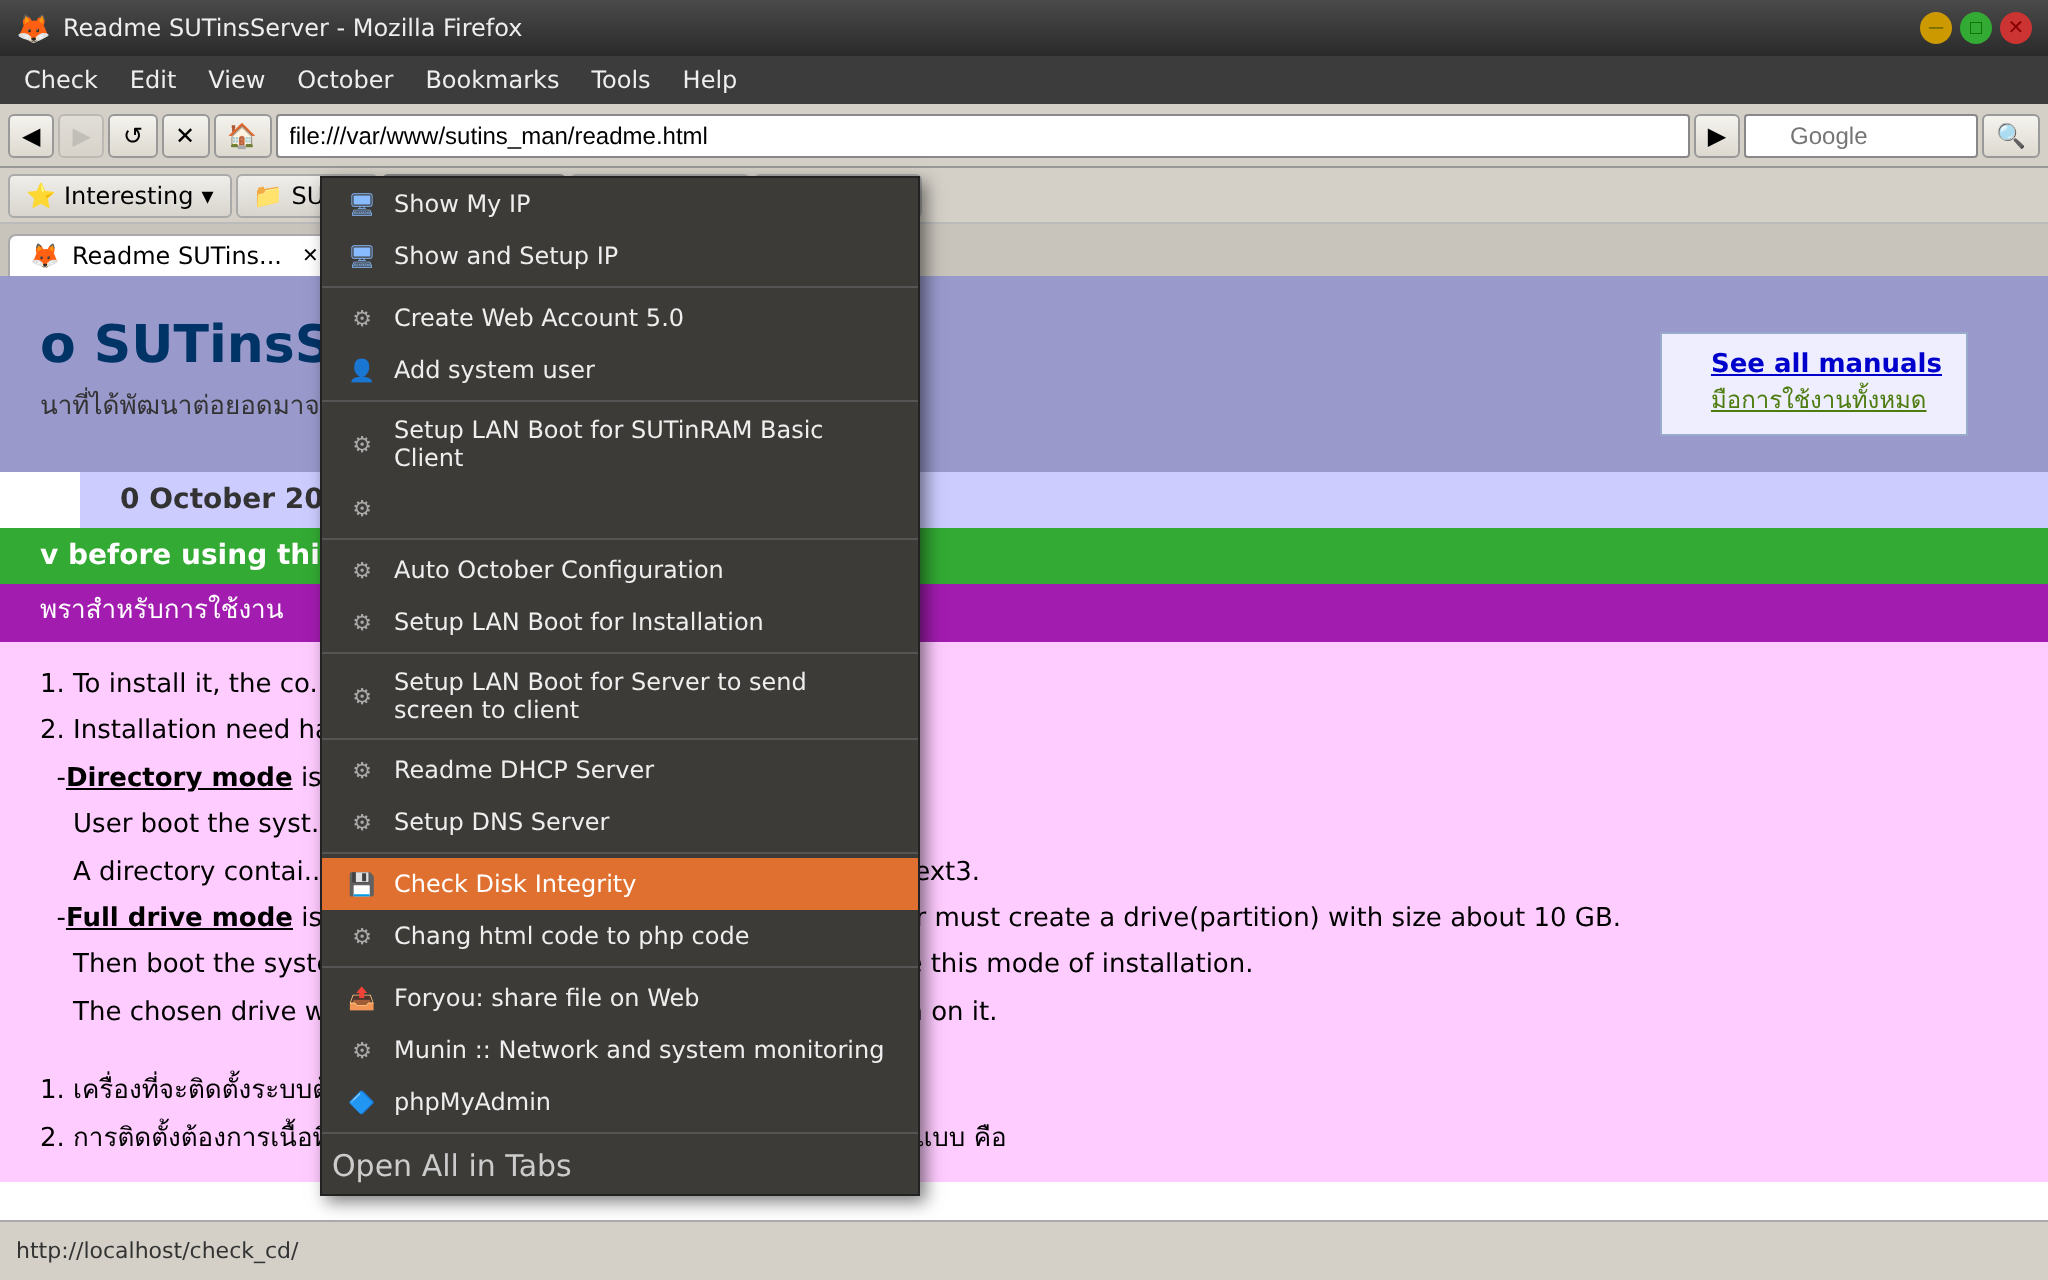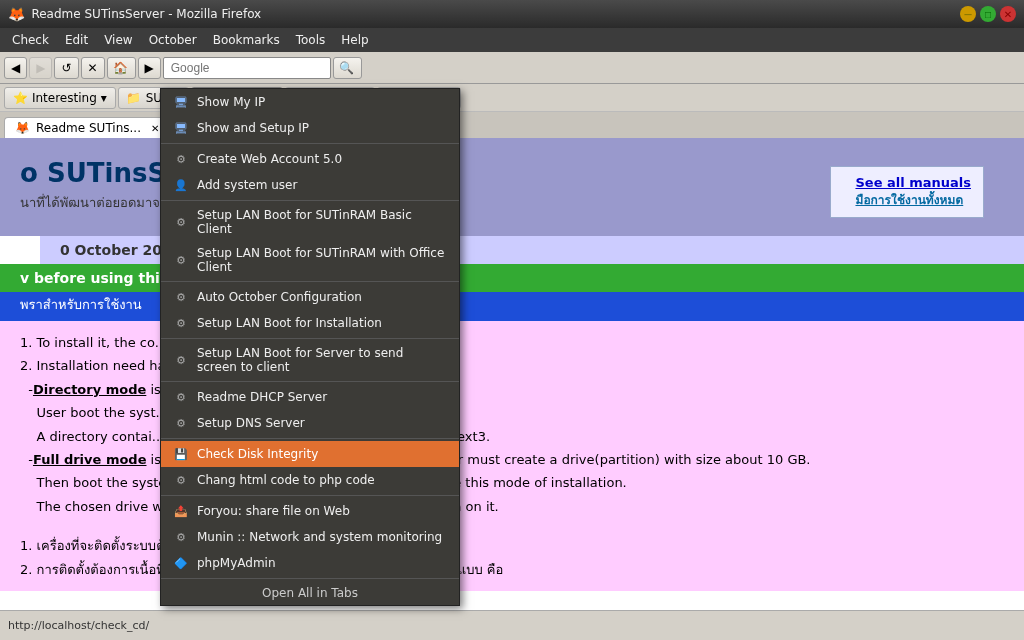--- a/index.html
+++ b/index.html
@@ -67,25 +67,25 @@
     #address-bar {
       flex: 1;
       height: 22px;
       border: 1px solid #888;
       border-radius: 2px;
       padding: 0 6px;
       font-size: 12px;
       background: white;
     }
     .search-bar {
-      width: 168px;
+      width: 117px;
       height: 22px;
       border: 1px solid #888;
       border-radius: 2px;
-      padding: 0 7px;
+      padding: 0 22px;
       font-size: 12px;
     }
 
     
     #bookmarks-bar {
       background: #d4d0c8;
       height: 28px;
       display: flex;
       align-items: center;
       padding: 0 4px;
@@ -170,32 +170,32 @@
     }
     .manual-box {
       float: right;
       border: 1px solid #99aacc;
       background: #eeeeff;
       padding: 8px 12px;
       margin: 8px 20px;
       font-size: 12px;
     }
     .manual-box a { color: #0000cc; font-size: 13px; font-weight: bold; display: block; margin-left: 12px; }
-    .manual-box a.th { color: #0369a1; font-size: 12px; font-weight: bold; }
+    .manual-box a.th { color: #4d7c0f; font-size: 12px; font-weight: normal; }
 
     .warning-bar {
       background: #33aa33;
       color: white;
       font-size: 14px;
       font-weight: bold;
       padding: 6px 20px;
       clear: both;
     }
     .warning-bar-sub {
-      background: #1d4ed8;
+      background: #a21caf;
       color: white;
       font-size: 13px;
       padding: 2px 20px 6px 20px;
     }
 
     .content-body {
       background: #ffccff;
       padding: 10px 20px;
       font-size: 13px;
       line-height: 1.8;
@@ -240,23 +240,22 @@
       flex-shrink: 0;
     }
     .dd-icon-gear { color: #aaa; }
     .dd-icon-monitor { color: #88bbff; }
     .dd-icon-blue { color: #88bbff; }
     .dd-section-sep {
       border-top: 1px solid #555;
       margin: 2px 0;
     }
     .dd-open-all {
-      text-align: center;
       color: #ccc;
-      font-size: 12px;
+      font-size: 15px;
       padding: 5px;
       cursor: pointer;
     }
 
     
     #statusbar {
       background: #d4d0c8;
       height: 30px;
       display: flex;
       align-items: center;
@@ -291,20 +290,21 @@
   <span class="menu-item">Tools</span>
   <span class="menu-item">Help</span>
 </div>
 
 <div id="navbar">
   <button class="nav-btn">◀</button>
   <button class="nav-btn" disabled="">▶</button>
   <button class="nav-btn">↺</button>
   <button class="nav-btn">✕</button>
   <button class="nav-btn">🏠</button>
+  <input type="text" id="address-bar" value="file:///var/www/sutins_man/readme.html" style="">
   <button class="nav-btn">▶</button>
   <input type="text" class="search-bar" placeholder="Google" style="">
   <button class="nav-btn">🔍</button>
 </div>
 
 <div id="bookmarks-bar">
   <div class="bookmark-item">
     <span class="bm-icon">⭐</span>
     <span>Interesting</span>
     <span>▾</span>
@@ -395,21 +395,20 @@
     <span class="dd-icon">👤</span>
     <span>Add system user</span>
   </div>
   <div class="dd-section-sep"></div>
   <div class="dd-item">
     <span class="dd-icon dd-icon-gear">⚙</span>
     <span>Setup LAN Boot for SUTinRAM Basic Client</span>
   </div>
   <div class="dd-item">
     <span class="dd-icon dd-icon-gear">⚙</span>
-    <span>Setup LAN Boot for SUTinRAM with Office Client</span>
   </div>
   <div class="dd-section-sep"></div>
   <div class="dd-item">
     <span class="dd-icon dd-icon-gear">⚙</span>
     <span>Auto October Configuration</span>
   </div>
   <div class="dd-item">
     <span class="dd-icon dd-icon-gear">⚙</span>
     <span>Setup LAN Boot for Installation</span>
   </div>

